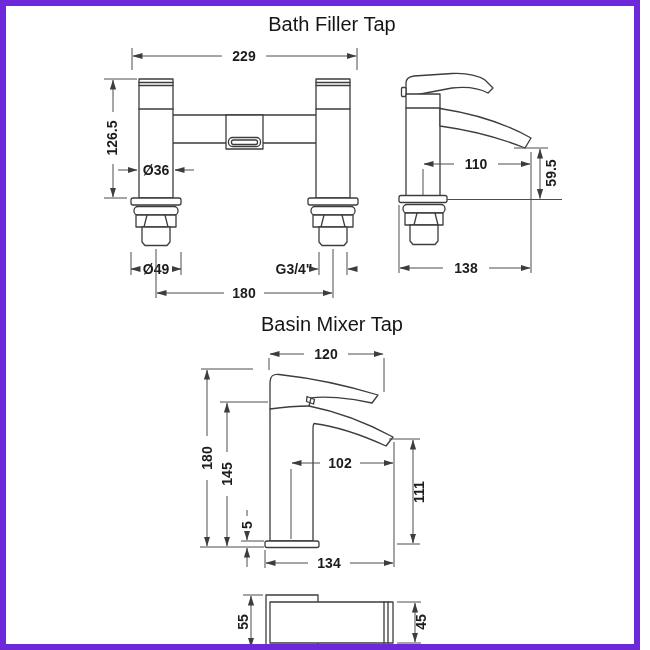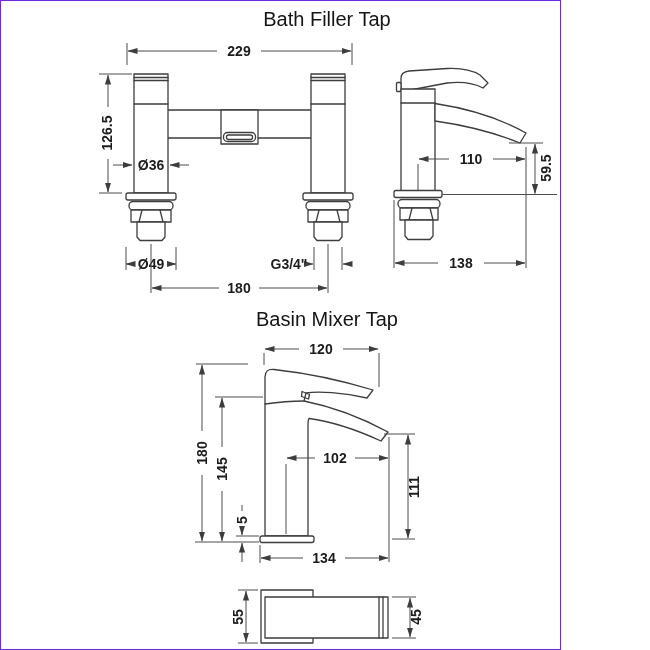--- a/index.html
+++ b/index.html
@@ -1,16 +1,16 @@
 <!DOCTYPE html>
 <html><head>
 <meta charset="utf-8">
 <style>
   html,body{margin:0;padding:0;background:#ffffff;}
-  .page{position:relative;width:561px;height:650px;background:#ffffff;border:1px solid #6d28d9;box-sizing:border-box;overflow:hidden;
+  .page{position:relative;width:640px;height:650px;background:#ffffff;border:6px solid #6d28d9;box-sizing:border-box;overflow:hidden;
         font-family:"Liberation Sans","DejaVu Sans",sans-serif;}
   svg{position:absolute;left:0;top:0;}
   .part{fill:#ffffff;stroke:#3d3d3d;stroke-width:1.3;stroke-linejoin:round;}
   .pline{fill:none;stroke:#3d3d3d;stroke-width:1.3;stroke-linejoin:round;stroke-linecap:round;}
   .dl{fill:none;stroke:#4c4c4c;stroke-width:1;}
   .dim{font-family:"Liberation Sans","DejaVu Sans",sans-serif;font-size:14px;font-weight:bold;fill:#1c1c1c;}
   .title{font-family:"Liberation Sans","DejaVu Sans",sans-serif;font-size:20px;fill:#151515;}
 </style>
 </head>
 <body>

